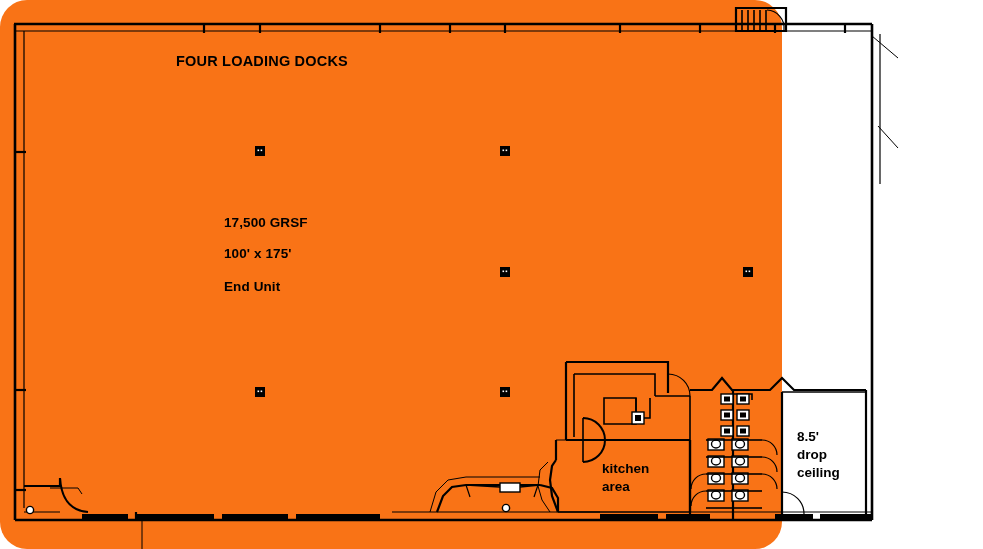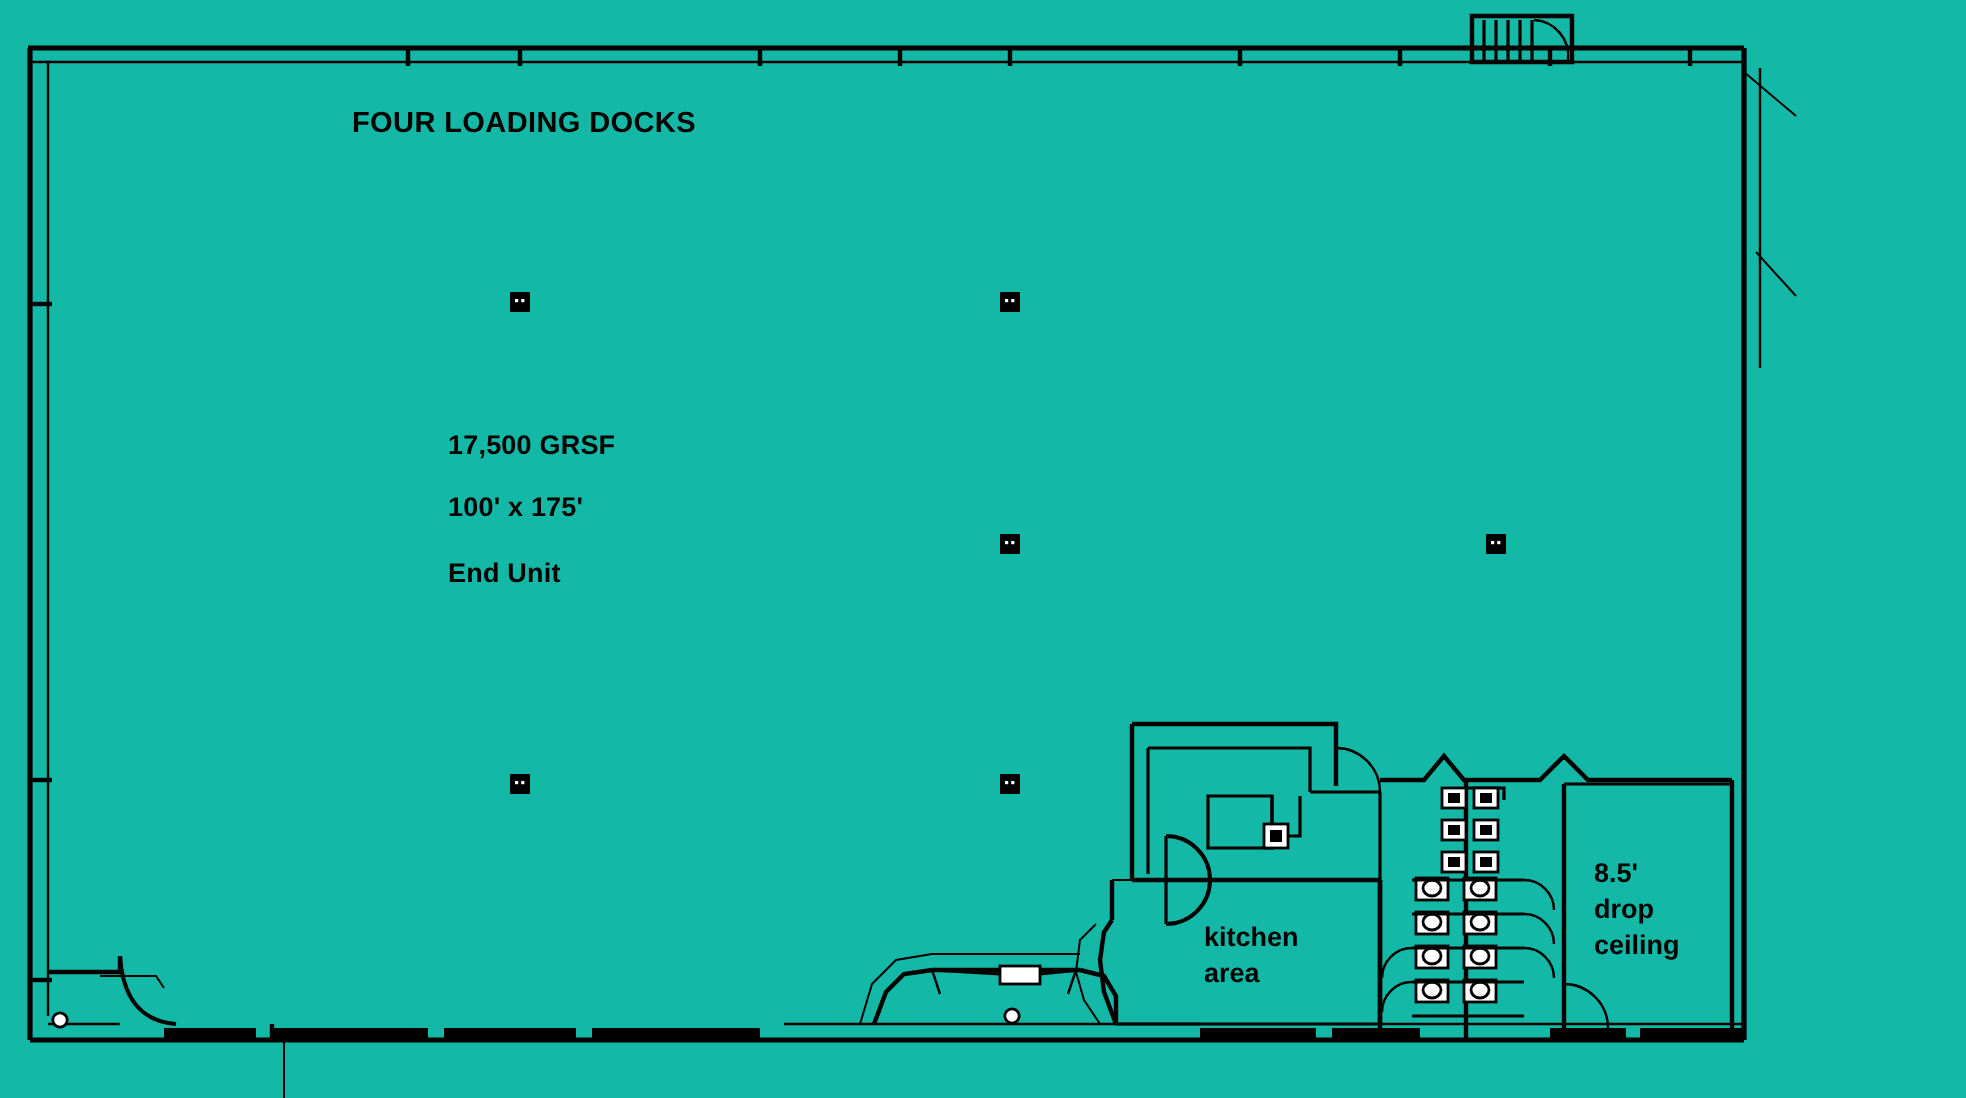--- a/index.html
+++ b/index.html
@@ -8,23 +8,24 @@
     background: #ffffff;
   }
   body {
     width: 983px;
     height: 549px;
     font-family: "Liberation Sans", sans-serif;
     overflow: hidden;
   }
   #floorplan-root {
     position: relative;
-    width: 983px;
+    width: 782px;
     height: 549px;
-    background: #14b8a6;
+    background: #f97316;
+    border-radius: 27px;
   }
   svg#plan-svg {
     display: block;
     width: 983px;
     height: 549px;
   }
   .plan-label {
     font-family: "Liberation Sans", sans-serif;
     font-weight: bold;
     fill: #000000;

